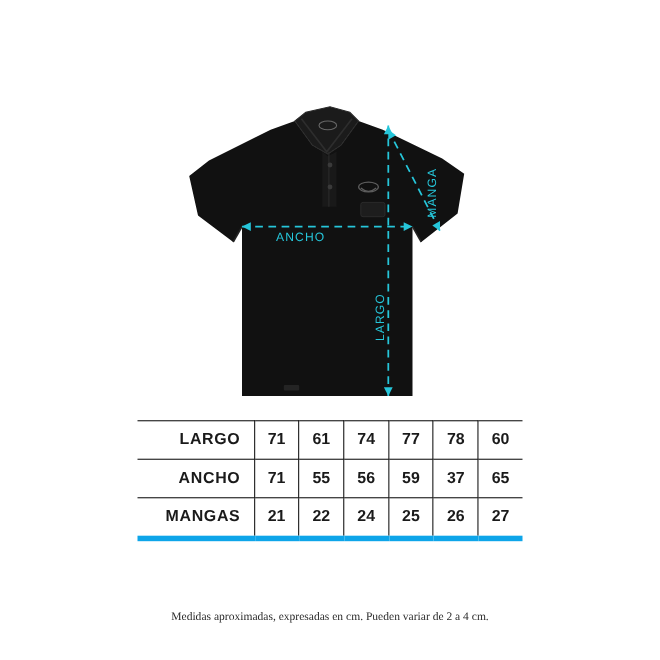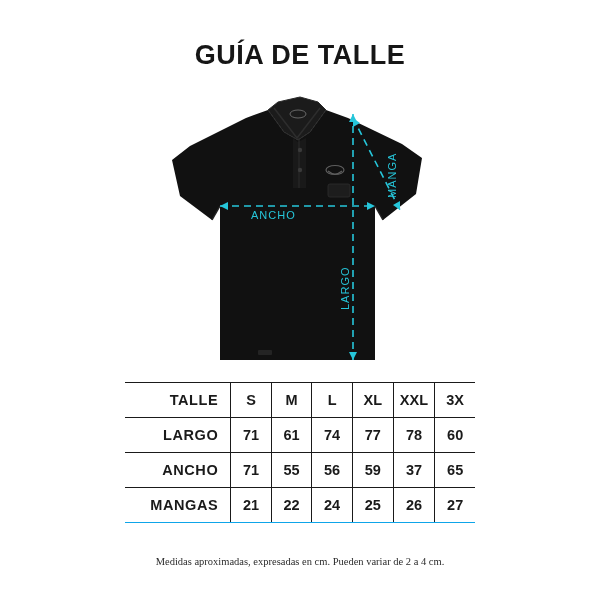--- a/index.html
+++ b/index.html
@@ -86,40 +86,39 @@
   }
   table.size-table tr td.v:last-child,
   table.size-table tr th.v:last-child {
     border-right: none;
   }
   table.size-table tr:first-child th,
   table.size-table tr:first-child td {
     border-top: 1px solid #1a1a1a;
   }
   table.size-table tr:last-child td {
-    border-bottom: 1px solid #0ea5e9;
+    border-bottom: 5px solid #0ea5e9;
   }
 
   #footnote {
     position: absolute;
     top: 556px;
     left: 0;
     width: 600px;
     text-align: center;
     font-size: 10.5px;
     color: #2b2b2b;
     font-family: Liberation Serif, serif;
   }
 </style>
 </head>
 <body>
 
 <div id="page">
 
-  <div id="title">GUÍA DE TALLE</div>
 
   <div id="shirt-area">
     <svg class="shirt-svg" width="300" height="290" viewBox="0 0 300 290" xmlns="http://www.w3.org/2000/svg">
 
       <g>
         <path d="M118 22 L96 30 L40 58 L22 72 L30 108 L62 132 L70 118 L70 272 L225 272 L225 118 L233 132 L266 106 L272 70 L252 56 L198 30 L176 22 L160 44 L148 52 L134 44 Z" fill="#111111"></path>
 
         <path d="M118 22 L134 44 L148 52 L160 44 L176 22 L168 14 L150 9 L128 14 Z" fill="#1b1b1b" stroke="#2a2a2a" stroke-width="1"></path>
         <path d="M124 20 L147 50 L170 20" fill="none" stroke="#2d2d2d" stroke-width="1.5"></path>
 
@@ -164,29 +163,20 @@
         <polygon points="203,30 203,39 210,35" fill="#26c6da"></polygon>
         <polygon points="250,122 250,113 243,117" fill="#26c6da"></polygon>
       </g>
       <text class="dim-label" transform="translate(246,110) rotate(-90)" x="0" y="0">MANGA</text>
     </svg>
   </div>
 
   <div id="table-wrap">
     <table class="size-table">
       <tbody>
-        <tr>
-          <th>TALLE</th>
-          <th class="v">S</th>
-          <th class="v">M</th>
-          <th class="v">L</th>
-          <th class="v">XL</th>
-          <th class="v">XXL</th>
-          <th class="v">3X</th>
-        </tr>
         <tr>
           <td>LARGO</td>
           <td class="v">71</td>
           <td class="v">61</td>
           <td class="v">74</td>
           <td class="v">77</td>
           <td class="v">78</td>
           <td class="v">60</td>
         </tr>
         <tr>

